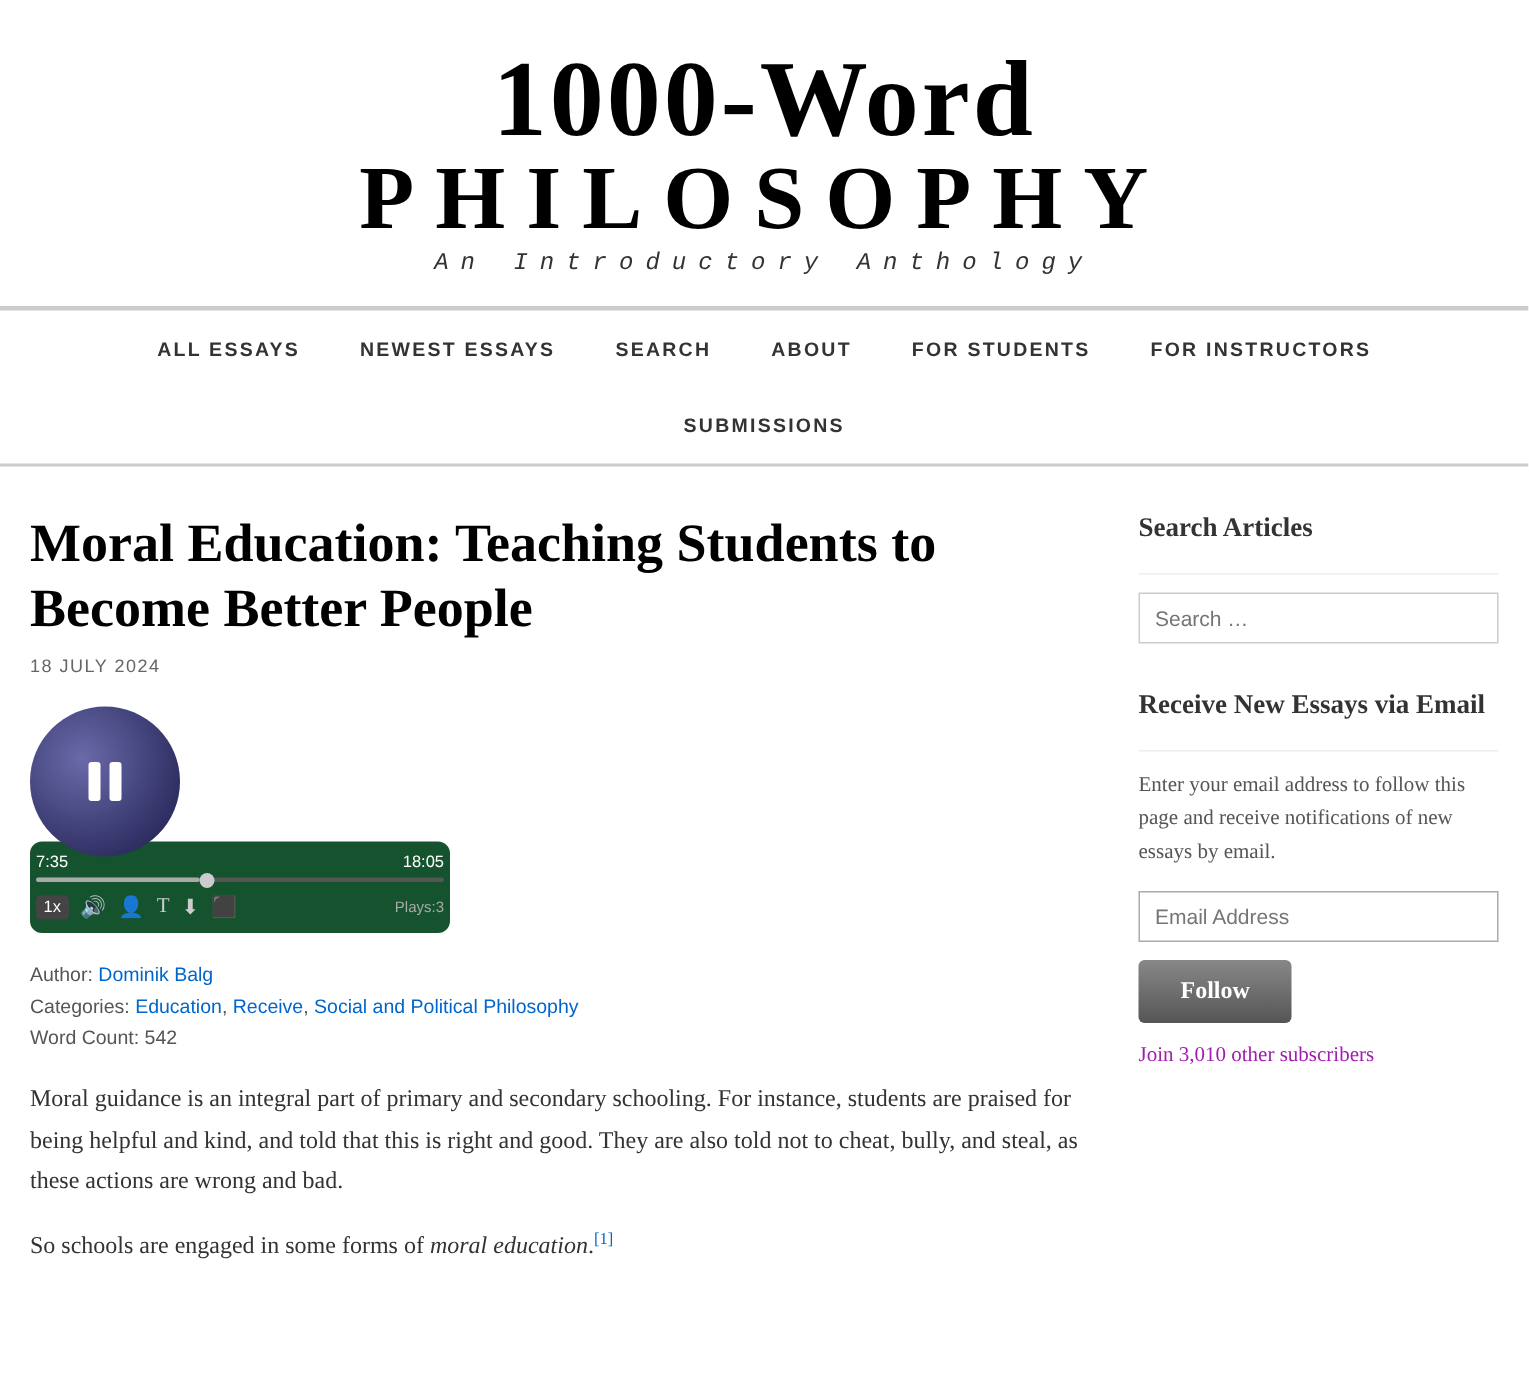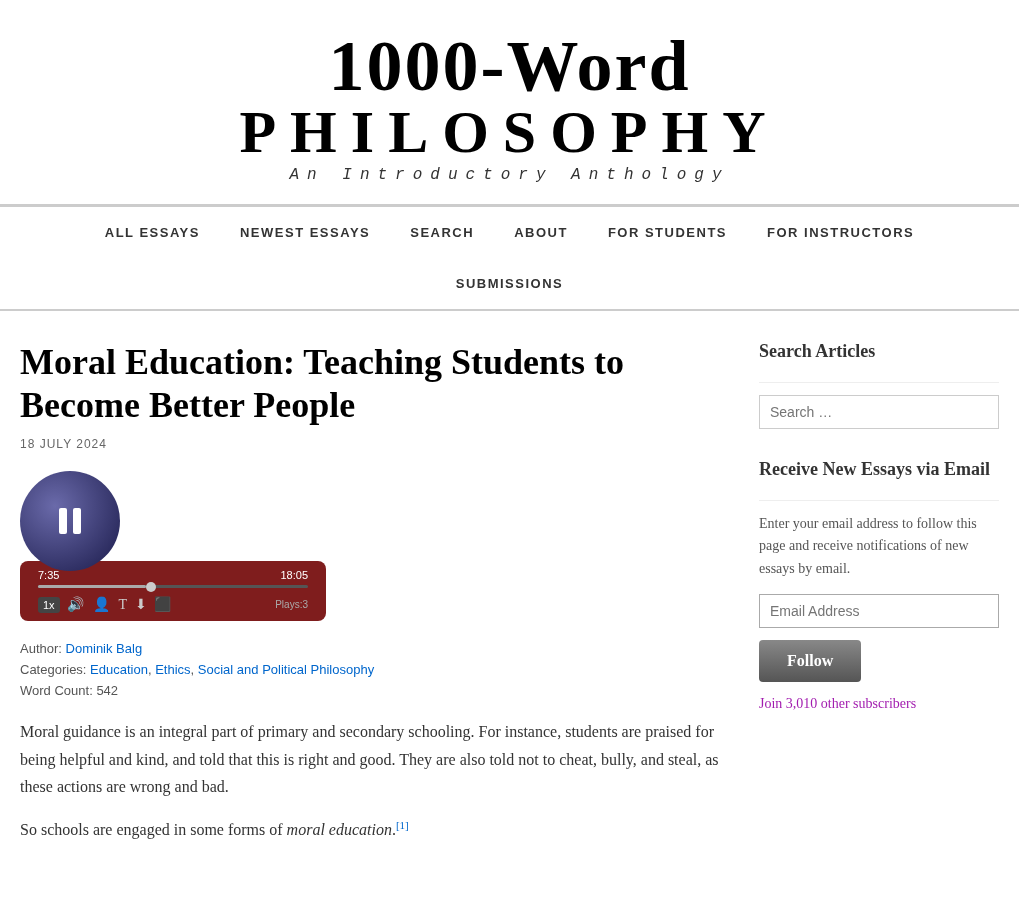--- a/index.html
+++ b/index.html
@@ -112,27 +112,27 @@
       justify-content: center;
     }
     .pause-bar {
       width: 8px;
       height: 26px;
       background: #fff;
       border-radius: 2px;
     }
 
     .audio-controls {
-      background: #7f1d1d;
+      background: #14532d;
       border-radius: 8px;
-      padding: 8px 18px;
+      padding: 8px 4px;
       margin-top: -10px;
       position: relative;
       z-index: 1;
-      width: 306px;
+      width: 280px;
     }
     .audio-time-row {
       display: flex;
       justify-content: space-between;
       color: #fff;
       font-size: 11px;
       font-family: Arial, sans-serif;
       margin-bottom: 4px;
     }
     .audio-progress {
@@ -357,21 +357,21 @@
         </div>
       </div>
     </div>
 
     <div class="article-meta">
       <span>Author:</span> <a class="link">Dominik Balg</a>
     </div>
     <div class="article-meta">
       <span>Categories:</span>
       <a class="link">Education</a>,
-      <a class="link">Ethics</a>,
+      <a class="link">Receive</a>,
       <a class="link">Social and Political Philosophy</a>
     </div>
     <div class="word-count">
       <span>Word Count:</span> <span>542</span>
     </div>
 
     <div class="article-body">
       <p>Moral guidance is an integral part of primary and secondary schooling. For instance, students are praised for being helpful and kind, and told that this is right and good. They are also told not to cheat, bully, and steal, as these actions are wrong and bad.</p>
       <p>
         So schools are engaged in some forms of <em>moral education</em>.<sup>[1]</sup>

